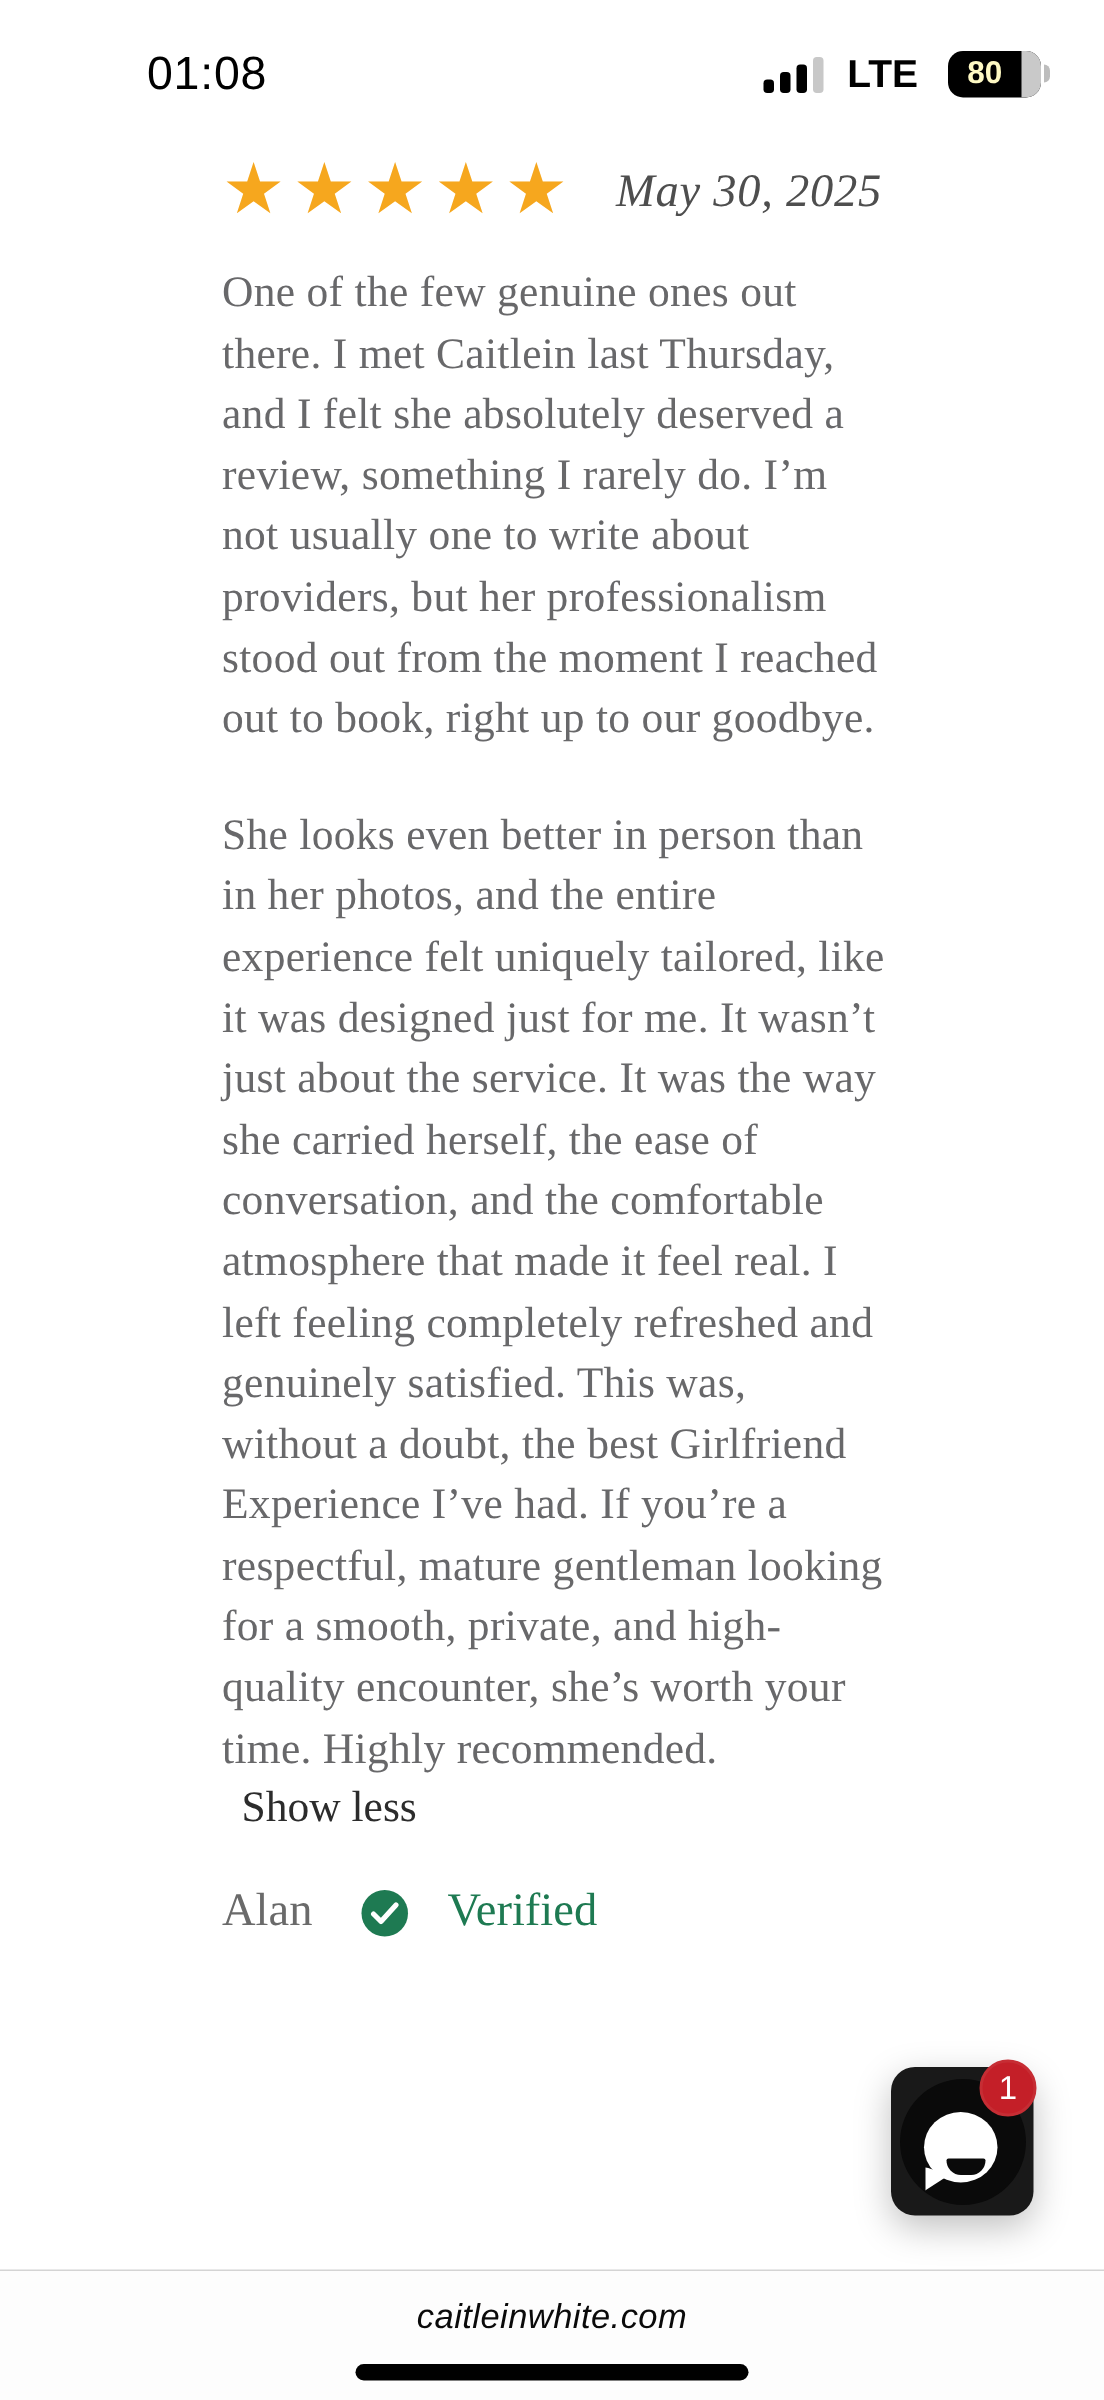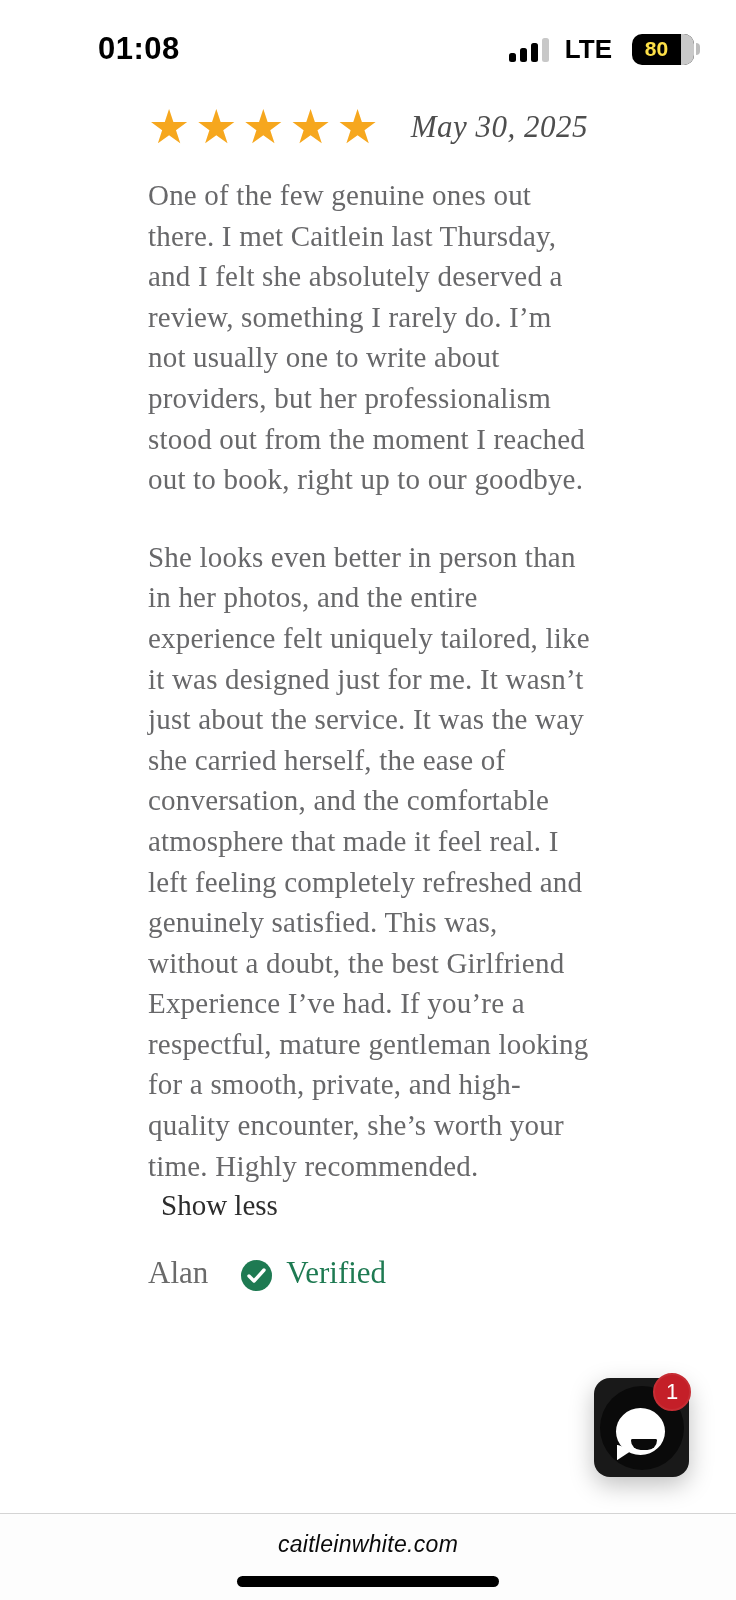--- a/index.html
+++ b/index.html
@@ -5,56 +5,56 @@
   * { margin:0; padding:0; box-sizing:border-box; }
   html,body { width:736px; height:1600px; background:#ffffff; overflow:hidden; }
   .screen { position:relative; width:736px; height:1600px; background:#ffffff;
             font-family:"Liberation Serif", serif; }
 
   
   .status-bar { position:absolute; top:0; left:0; right:0; height:92px;
                 display:flex; align-items:center; justify-content:space-between;
                 padding:6px 36px 0 98px;
                 font-family:"Liberation Sans", sans-serif; }
-  .time { font-size:31px; font-weight:700; color:#000; letter-spacing:.5px; }
+  .time { font-size:31px; font-weight:400; color:#000; letter-spacing:.5px; }
   .status-right { display:flex; align-items:center; gap:14px; }
   .signal { display:flex; align-items:flex-end; gap:4px; height:26px; }
   .signal i { display:block; width:7px; border-radius:2.5px; background:#000; }
   .signal .b1 { height:9px; }
   .signal .b2 { height:14px; }
   .signal .b3 { height:19px; }
   .signal .b4 { height:24px; background:#c8c8c8; }
   .lte { font-size:26px; font-weight:700; color:#000; margin-left:2px; }
   .battery-wrap { display:flex; align-items:center; margin-left:6px; }
   .battery { position:relative; width:62px; height:31px; border-radius:10px;
              background:#000; overflow:hidden; }
   .batt-empty { position:absolute; right:0; top:0; width:13px; height:100%; background:#c9c9c9; }
   .batt-num { position:absolute; left:0; top:50%; transform:translateY(-50%);
-              width:49px; text-align:center; color:#fde047; font-weight:700; font-size:21px; }
+              width:49px; text-align:center; color:#fef9c3; font-weight:700; font-size:21px; }
   .batt-cap { width:4px; height:12px; background:#bdbdbd; border-radius:0 4px 4px 0; margin-left:2px; }
 
   
   .content { position:absolute; top:92px; left:148px; width:446px; }
   .rating-row { display:flex; align-items:center; margin-top:6px; height:58px; }
   .stars { display:flex; gap:5px; }
   .star { font-family:"DejaVu Sans", sans-serif; font-size:47px; line-height:50px;
           color:#F6A71E; }
   .date { font-size:31px; font-style:italic; color:#4e4e4e; margin-left:32px;
           letter-spacing:.5px; }
   .paragraphs p { font-size:29px; line-height:40.6px; color:#68686a;
                   letter-spacing:.2px; margin-top:19px; }
   .paragraphs p + p { margin-top:37px; }
   .show-less { display:inline-block; margin:3px 0 0 13px; font-size:29px;
                color:#2c2c2c; cursor:pointer; }
   .author-row { display:flex; align-items:flex-end; margin-top:33px; }
   .author { font-size:31px; color:#6a6a6a; }
   .verified-badge { width:31px; height:31px; border-radius:50%; background:#1E7A52;
                     margin-left:33px; display:flex; align-items:center; justify-content:center; }
   .verified-badge svg { display:block; }
-  .verified { font-size:31px; color:#1E7A52; margin-left:14px; }
+  .verified { font-size:31px; color:#1E7A52; margin-left:26px; }
 
   
   .chat-widget { position:absolute; left:594px; top:1378px; width:95px; height:99px;
                  background:#191919; border-radius:16px; cursor:pointer;
                  box-shadow:0 8px 24px rgba(0,0,0,.25); }
   .chat-circle { position:absolute; left:50%; top:50%; transform:translate(-50%,-50%);
                  width:84px; height:84px; border-radius:50%; background:#0a0a0a; }
   .bubble { position:absolute; left:16px; top:22px; width:49px; height:47px;
             background:#ffffff; border-radius:50%; }
   .bubble .tail { position:absolute; left:1px; bottom:-6px; width:16px; height:16px;

